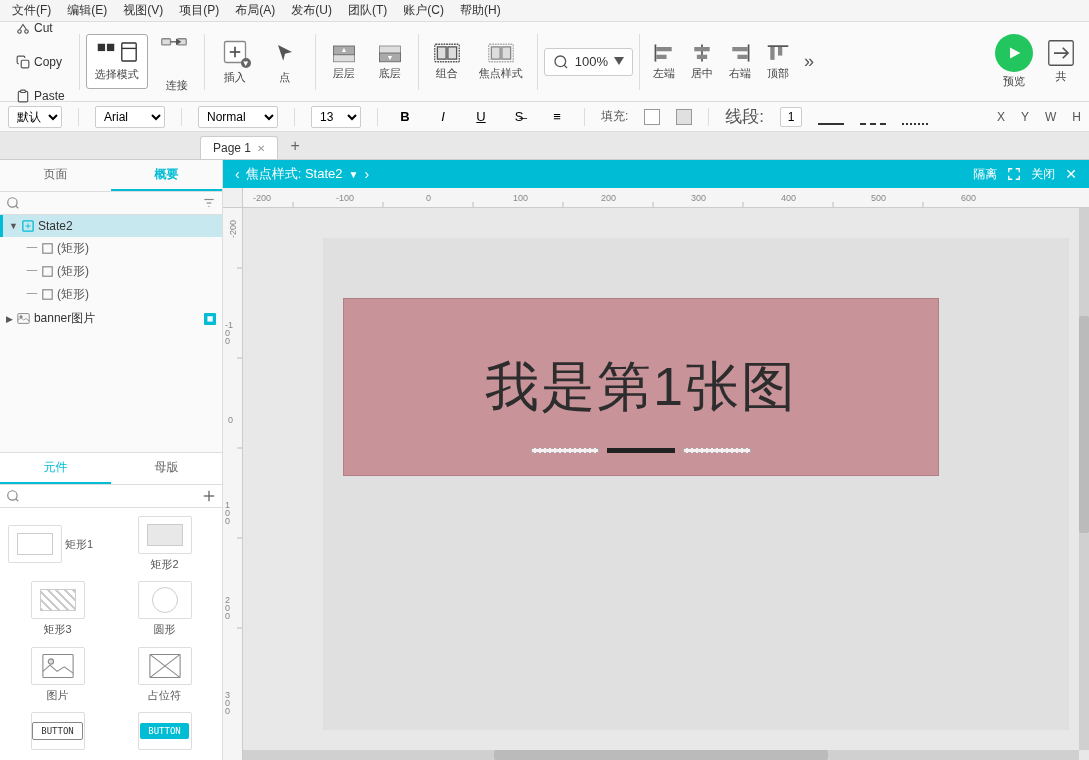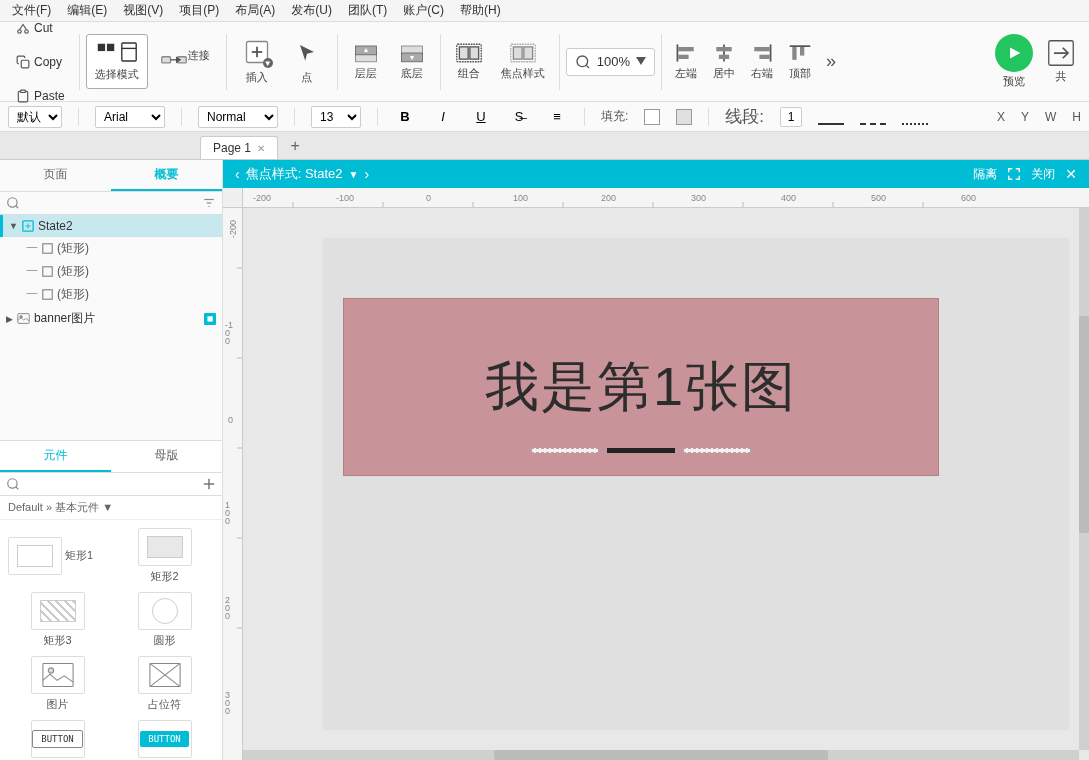--- a/index.html
+++ b/index.html
@@ -56,21 +56,21 @@
           <rect x="13" y="3" width="8" height="8" fill="#333"></rect>
         </svg>
       <svg width="18" height="22" viewBox="0 0 20 24" fill="none" stroke="#333" stroke-width="1.5">
           <rect x="2" y="2" width="16" height="20" rx="1"></rect>
           <line x1="2" y1="8" x2="18" y2="8"></line>
         </svg>
     </div>
     <span style="font-size:11px; color:#444;">选择模式</span>
   </div>
 
-  <div style="display:flex; flex-direction:row; align-items:flex-start; padding:6px 10px; cursor:pointer; gap:0; border-radius:3px;">
+  <div style="display:flex; flex-direction:column; align-items:flex-end; padding:6px 10px; cursor:pointer; gap:20px; border-radius:3px;">
     <svg width="28" height="28" viewBox="0 0 32 32" fill="none" stroke="#555" stroke-width="1.5">
       <rect x="2" y="10" width="10" height="7" rx="1" fill="#ddd" stroke="#888"></rect>
       <rect x="20" y="10" width="10" height="7" rx="1" fill="#ddd" stroke="#888"></rect>
       <path d="M12 13.5 H20" stroke="#555"></path>
       <polygon points="19,11 23,13.5 19,16" fill="#555"></polygon>
     </svg>
     <span style="font-size:11px; color:#444;">连接</span>
   </div>
 
   <div style="width:1px; height:56px; background:#ddd; margin:0 4px;"></div>
@@ -351,23 +351,20 @@
       </div>
       <div style="display:flex; gap:3px;">
         <svg width="14" height="14" viewBox="0 0 16 16" fill="none" stroke="#666" stroke-width="1.5" style="cursor:pointer;">
             <line x1="8" y1="2" x2="8" y2="14"></line>
             <line x1="2" y1="8" x2="14" y2="8"></line>
           </svg>
 
       </div>
     </div>
 
-    <div style="padding:4px 8px; font-size:11px; color:#666; border-bottom:1px solid #eee; background:white; cursor:pointer;">
-      <span>Default » 基本元件 ▼</span>
-    </div>
 
     <div style="display:grid; grid-template-columns:1fr 1fr; gap:8px; padding:8px; background:white; overflow-y:auto; flex:1;">
 
       <div style="display:flex; flex-direction:row; align-items:center; gap:3px; cursor:pointer;">
         <div style="width:54px; height:38px; border:1px solid #ddd; background:white; display:flex; align-items:center; justify-content:center; border-radius:2px;">
           <div style="width:36px; height:22px; border:1px solid #ccc; background:white;"></div>
         </div>
         <span style="font-size:11px; color:#555;">矩形1</span>
       </div>
 

